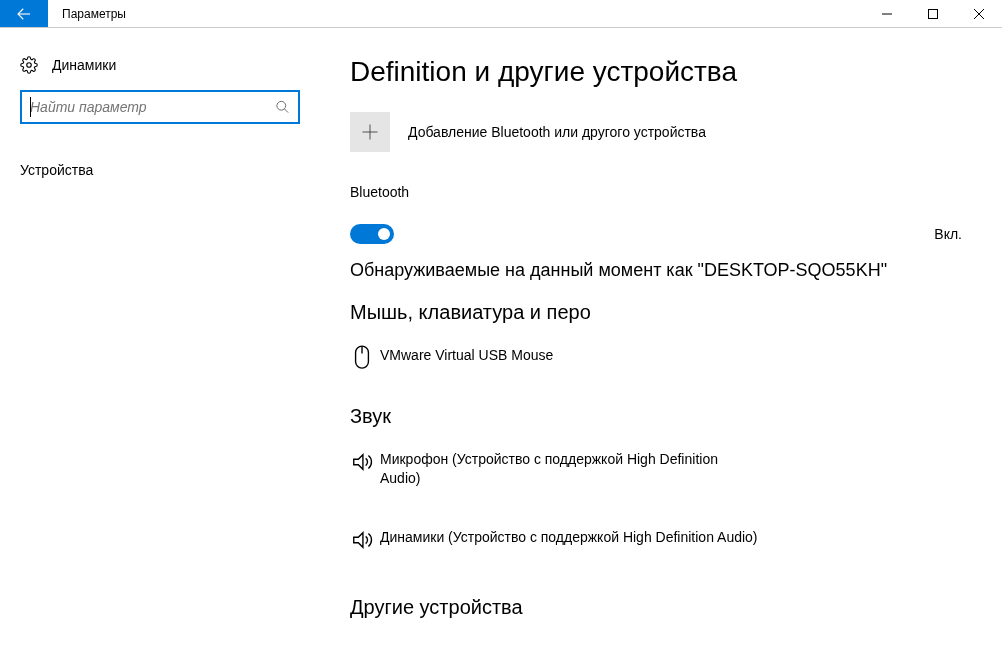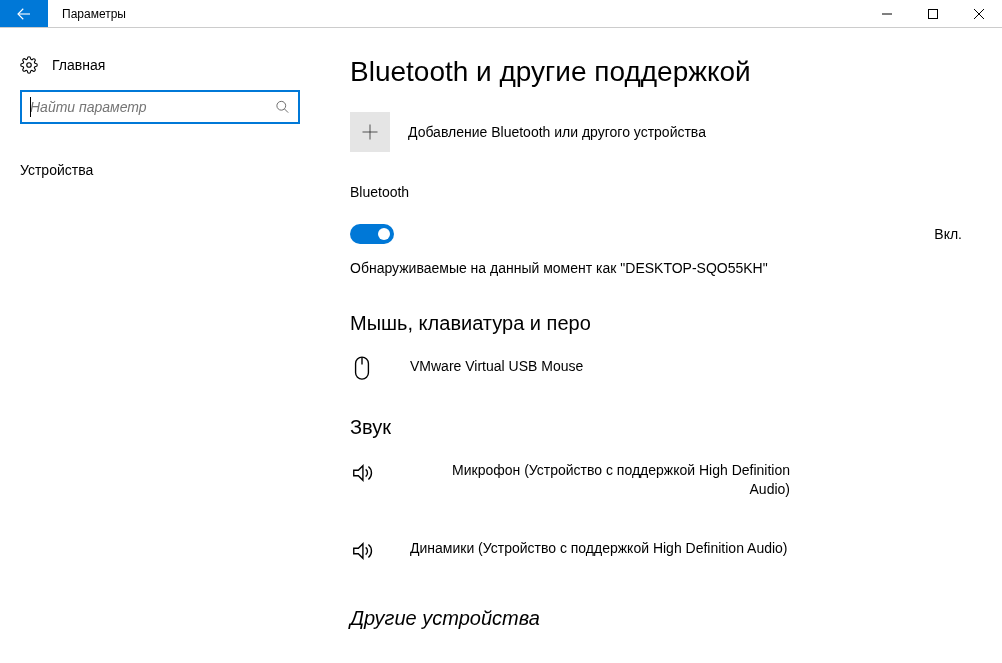--- a/index.html
+++ b/index.html
@@ -55,25 +55,25 @@
     .section-subhead { font-size: 14px; color: #000; margin-bottom: 24px; }
     .toggle-row { display: flex; align-items: center; gap: 12px; margin-bottom: 16px; justify-content: space-between; }
     .toggle {
       width: 44px; height: 20px; background: #0078d7; border-radius: 10px; position: relative; cursor: pointer;
     }
     .toggle-knob {
       width: 12px; height: 12px; background: #fff; border-radius: 50%; position: absolute;
       top: 4px; right: 4px;
     }
     .toggle-label { font-size: 14px; }
-    .discover-text { font-size: 14px; margin-bottom: 36px; }
+    .discover-text { font-size: 18px; margin-bottom: 20px; }
 
     .group-heading { font-size: 20px; font-weight: 400; color: #000; margin-bottom: 14px; margin-top: 10px; }
     .device-row {
-      display: flex; align-items: flex-start; gap: 36px; padding: 6px 0 26px 0; cursor: pointer; text-align: right;
+      display: flex; align-items: flex-start; gap: 6px; padding: 6px 0 26px 0; cursor: pointer;
     }
     .device-row.sound { padding-bottom: 32px; }
     .device-icon { width: 24px; height: 28px; flex-shrink: 0; display: flex; align-items: flex-start; justify-content: center; }
     .device-icon svg { width: 22px; height: 28px; stroke: #000; fill: none; stroke-width: 1.5; }
     .device-name { font-size: 14px; padding-top: 2px; max-width: 380px; line-height: 1.35; }
 
     .gear-icon svg { stroke: #000; fill: none; stroke-width: 1.5; }
   </style>
 </head>
 <body>
@@ -108,35 +108,35 @@
 
 <div class="body-area">
   <div class="sidebar">
     <div class="home-link">
       <span class="gear-icon">
         <svg viewBox="0 0 24 24" width="18" height="18">
           <circle cx="12" cy="12" r="3"></circle>
           <path d="M19.4 15a1.7 1.7 0 0 0 .34 1.87l.06.06a2 2 0 1 1-2.83 2.83l-.06-.06a1.7 1.7 0 0 0-1.87-.34 1.7 1.7 0 0 0-1 1.56V21a2 2 0 0 1-4 0v-.09a1.7 1.7 0 0 0-1-1.56 1.7 1.7 0 0 0-1.87.34l-.06.06a2 2 0 1 1-2.83-2.83l.06-.06a1.7 1.7 0 0 0 .34-1.87 1.7 1.7 0 0 0-1.56-1H3a2 2 0 0 1 0-4h.09a1.7 1.7 0 0 0 1.56-1 1.7 1.7 0 0 0-.34-1.87l-.06-.06a2 2 0 1 1 2.83-2.83l.06.06a1.7 1.7 0 0 0 1.87.34H9a1.7 1.7 0 0 0 1-1.56V3a2 2 0 0 1 4 0v.09a1.7 1.7 0 0 0 1 1.56 1.7 1.7 0 0 0 1.87-.34l.06-.06a2 2 0 1 1 2.83 2.83l-.06.06a1.7 1.7 0 0 0-.34 1.87V9a1.7 1.7 0 0 0 1.56 1H21a2 2 0 0 1 0 4h-.09a1.7 1.7 0 0 0-1.56 1z"></path>
         </svg>
       </span>
-      <span>Главная</span>
+      <span>Динамики</span>
     </div>
     <div class="search-box">
       <span class="caret"></span>
       <input type="text" placeholder="Найти параметр" style="">
       <svg class="search-icon" viewBox="0 0 24 24">
         <circle cx="10" cy="10" r="7"></circle>
           <line x1="21" y1="21" x2="15" y2="15"></line>
       </svg>
     </div>
     <div class="sidebar-category">Устройства</div>
   </div>
 
   <div class="main">
-    <h1 class="page-title">Bluetooth и другие поддержкой</h1>
+    <h1 class="page-title">Definition и другие устройства</h1>
 
     <div class="add-device-row">
       <div class="add-device-button">
         <svg viewBox="0 0 24 24">
           <line x1="12" y1="3" x2="12" y2="21"></line>
             <line x1="3" y1="12" x2="21" y2="12"></line>
         </svg>
       </div>
       <div class="add-device-label">Добавление Bluetooth или другого устройства</div>
     </div>
@@ -176,15 +176,15 @@
       <div class="device-icon">
         <svg viewBox="0 0 24 24">
           <polygon points="3,9 8,9 13,4 13,20 8,15 3,15"></polygon>
           <path d="M16 8a5 5 0 0 1 0 8"></path>
           <path d="M19 5a9 9 0 0 1 0 14"></path>
         </svg>
       </div>
       <div class="device-name">Динамики (Устройство с поддержкой High Definition Audio)</div>
     </div>
 
-    <div class="group-heading" style="margin-top:10px;font-style:italic;">Другие устройства</div>
+    <div class="group-heading" style="margin-top:10px;">Другие устройства</div>
   </div>
 </div>
 
 </body></html>

